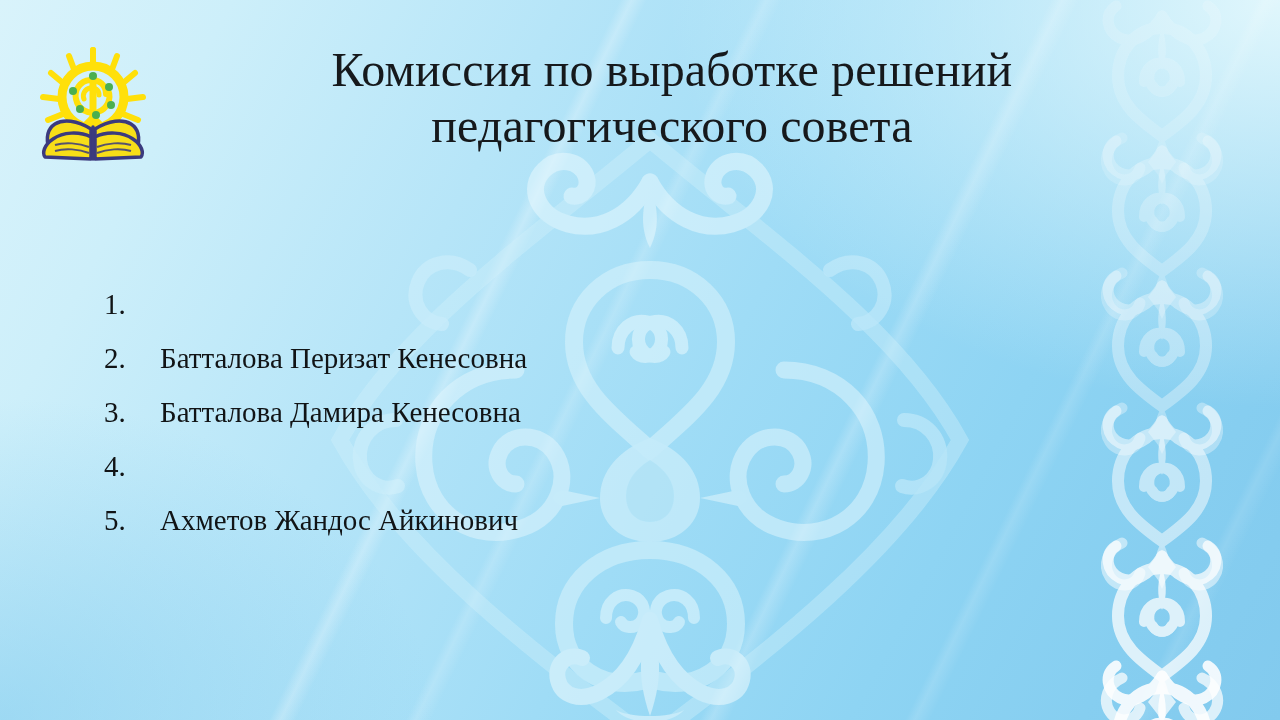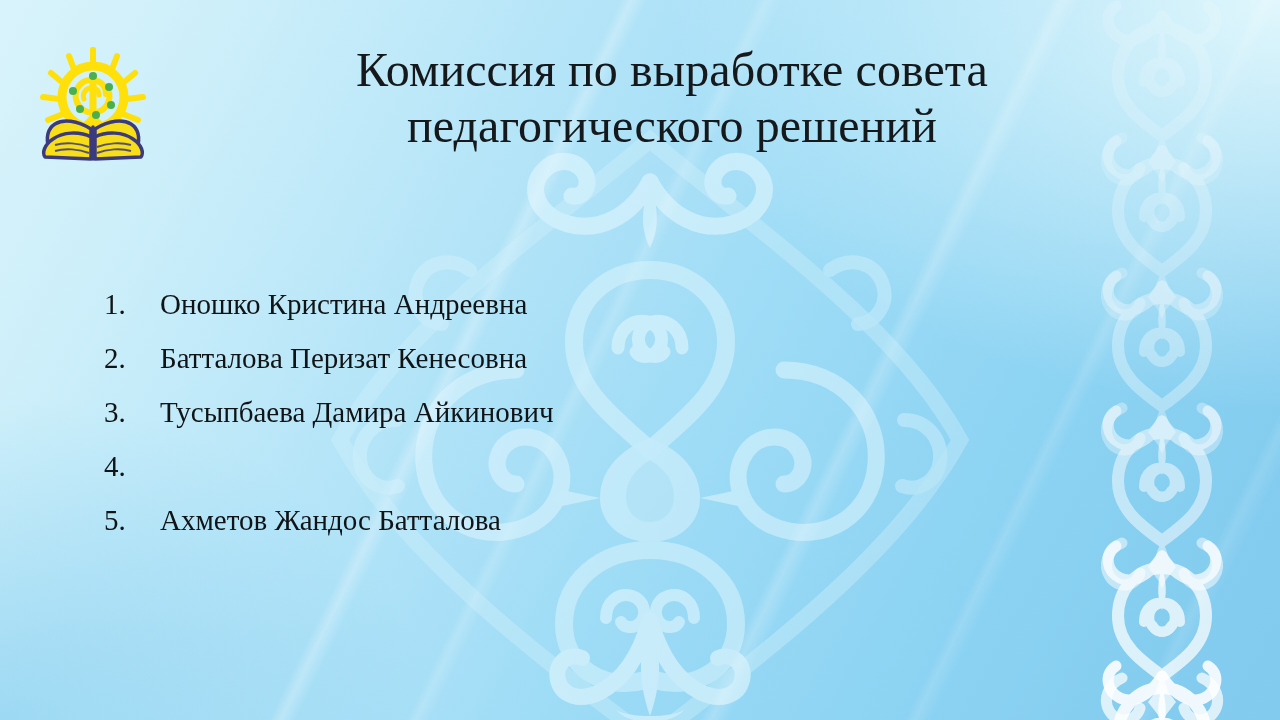--- a/index.html
+++ b/index.html
@@ -293,39 +293,38 @@
           <path d="M98,98 C88,95 74,96 64,100"></path>
           <path d="M98,104 C88,101 74,102 64,106"></path>
         </g>
 
         <path d="M60,80 L60,112" stroke="#3B3A7E" stroke-width="3.5" stroke-linecap="round"></path>
       </g>
     </svg>
   </div>
 
   <div class="title">
-    <span class="title-line">Комиссия по выработке совета</span>
-    <span class="title-line">педагогического решений</span>
+    <span class="title-line">Комиссия по выработке решений</span>
+    <span class="title-line">педагогического совета</span>
   </div>
 
   <ol class="name-list">
     <li class="name-item">
       <span class="item-number">1.</span>
-      <span class="item-text">Оношко Кристина Андреевна</span>
     </li>
     <li class="name-item">
       <span class="item-number">2.</span>
       <span class="item-text">Батталова Перизат Кенесовна</span>
     </li>
     <li class="name-item">
       <span class="item-number">3.</span>
-      <span class="item-text">Тусыпбаева Дамира Айкинович</span>
+      <span class="item-text">Батталова Дамира Кенесовна</span>
     </li>
     <li class="name-item">
       <span class="item-number">4.</span>
     </li>
     <li class="name-item">
       <span class="item-number">5.</span>
-      <span class="item-text">Ахметов Жандос Батталова</span>
+      <span class="item-text">Ахметов Жандос Айкинович</span>
     </li>
   </ol>
 
 </div>
 
 </body></html>

